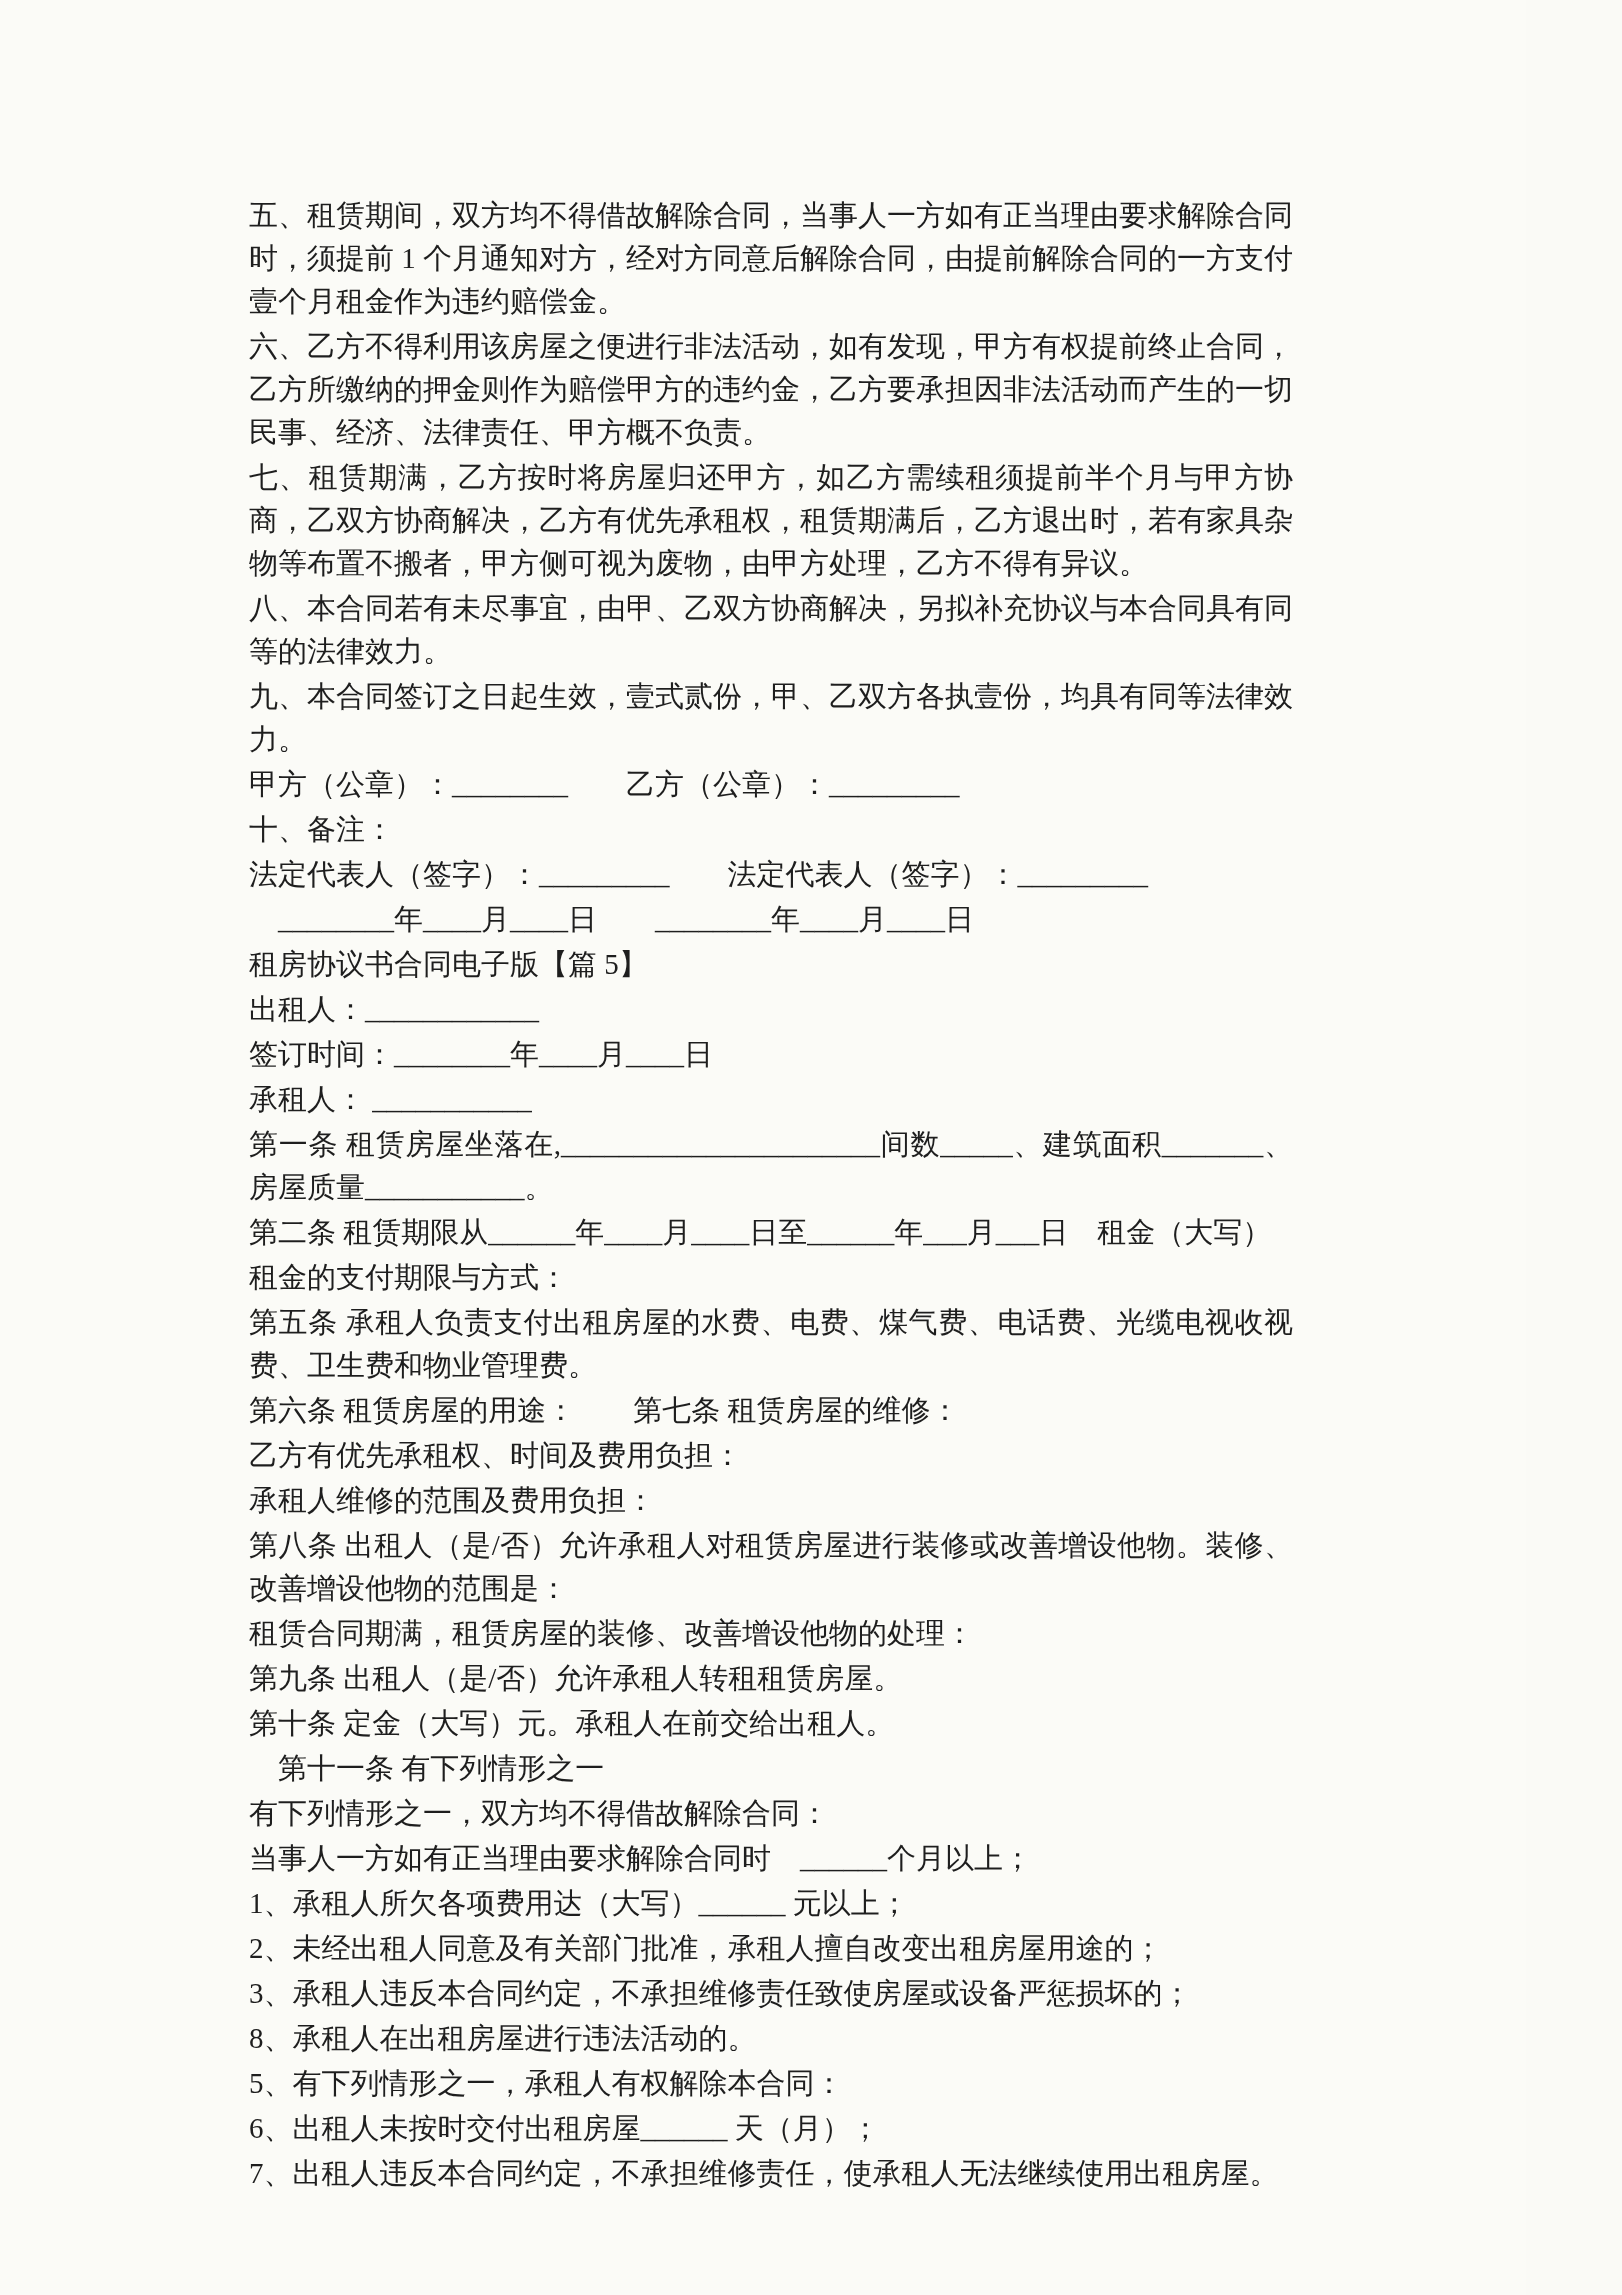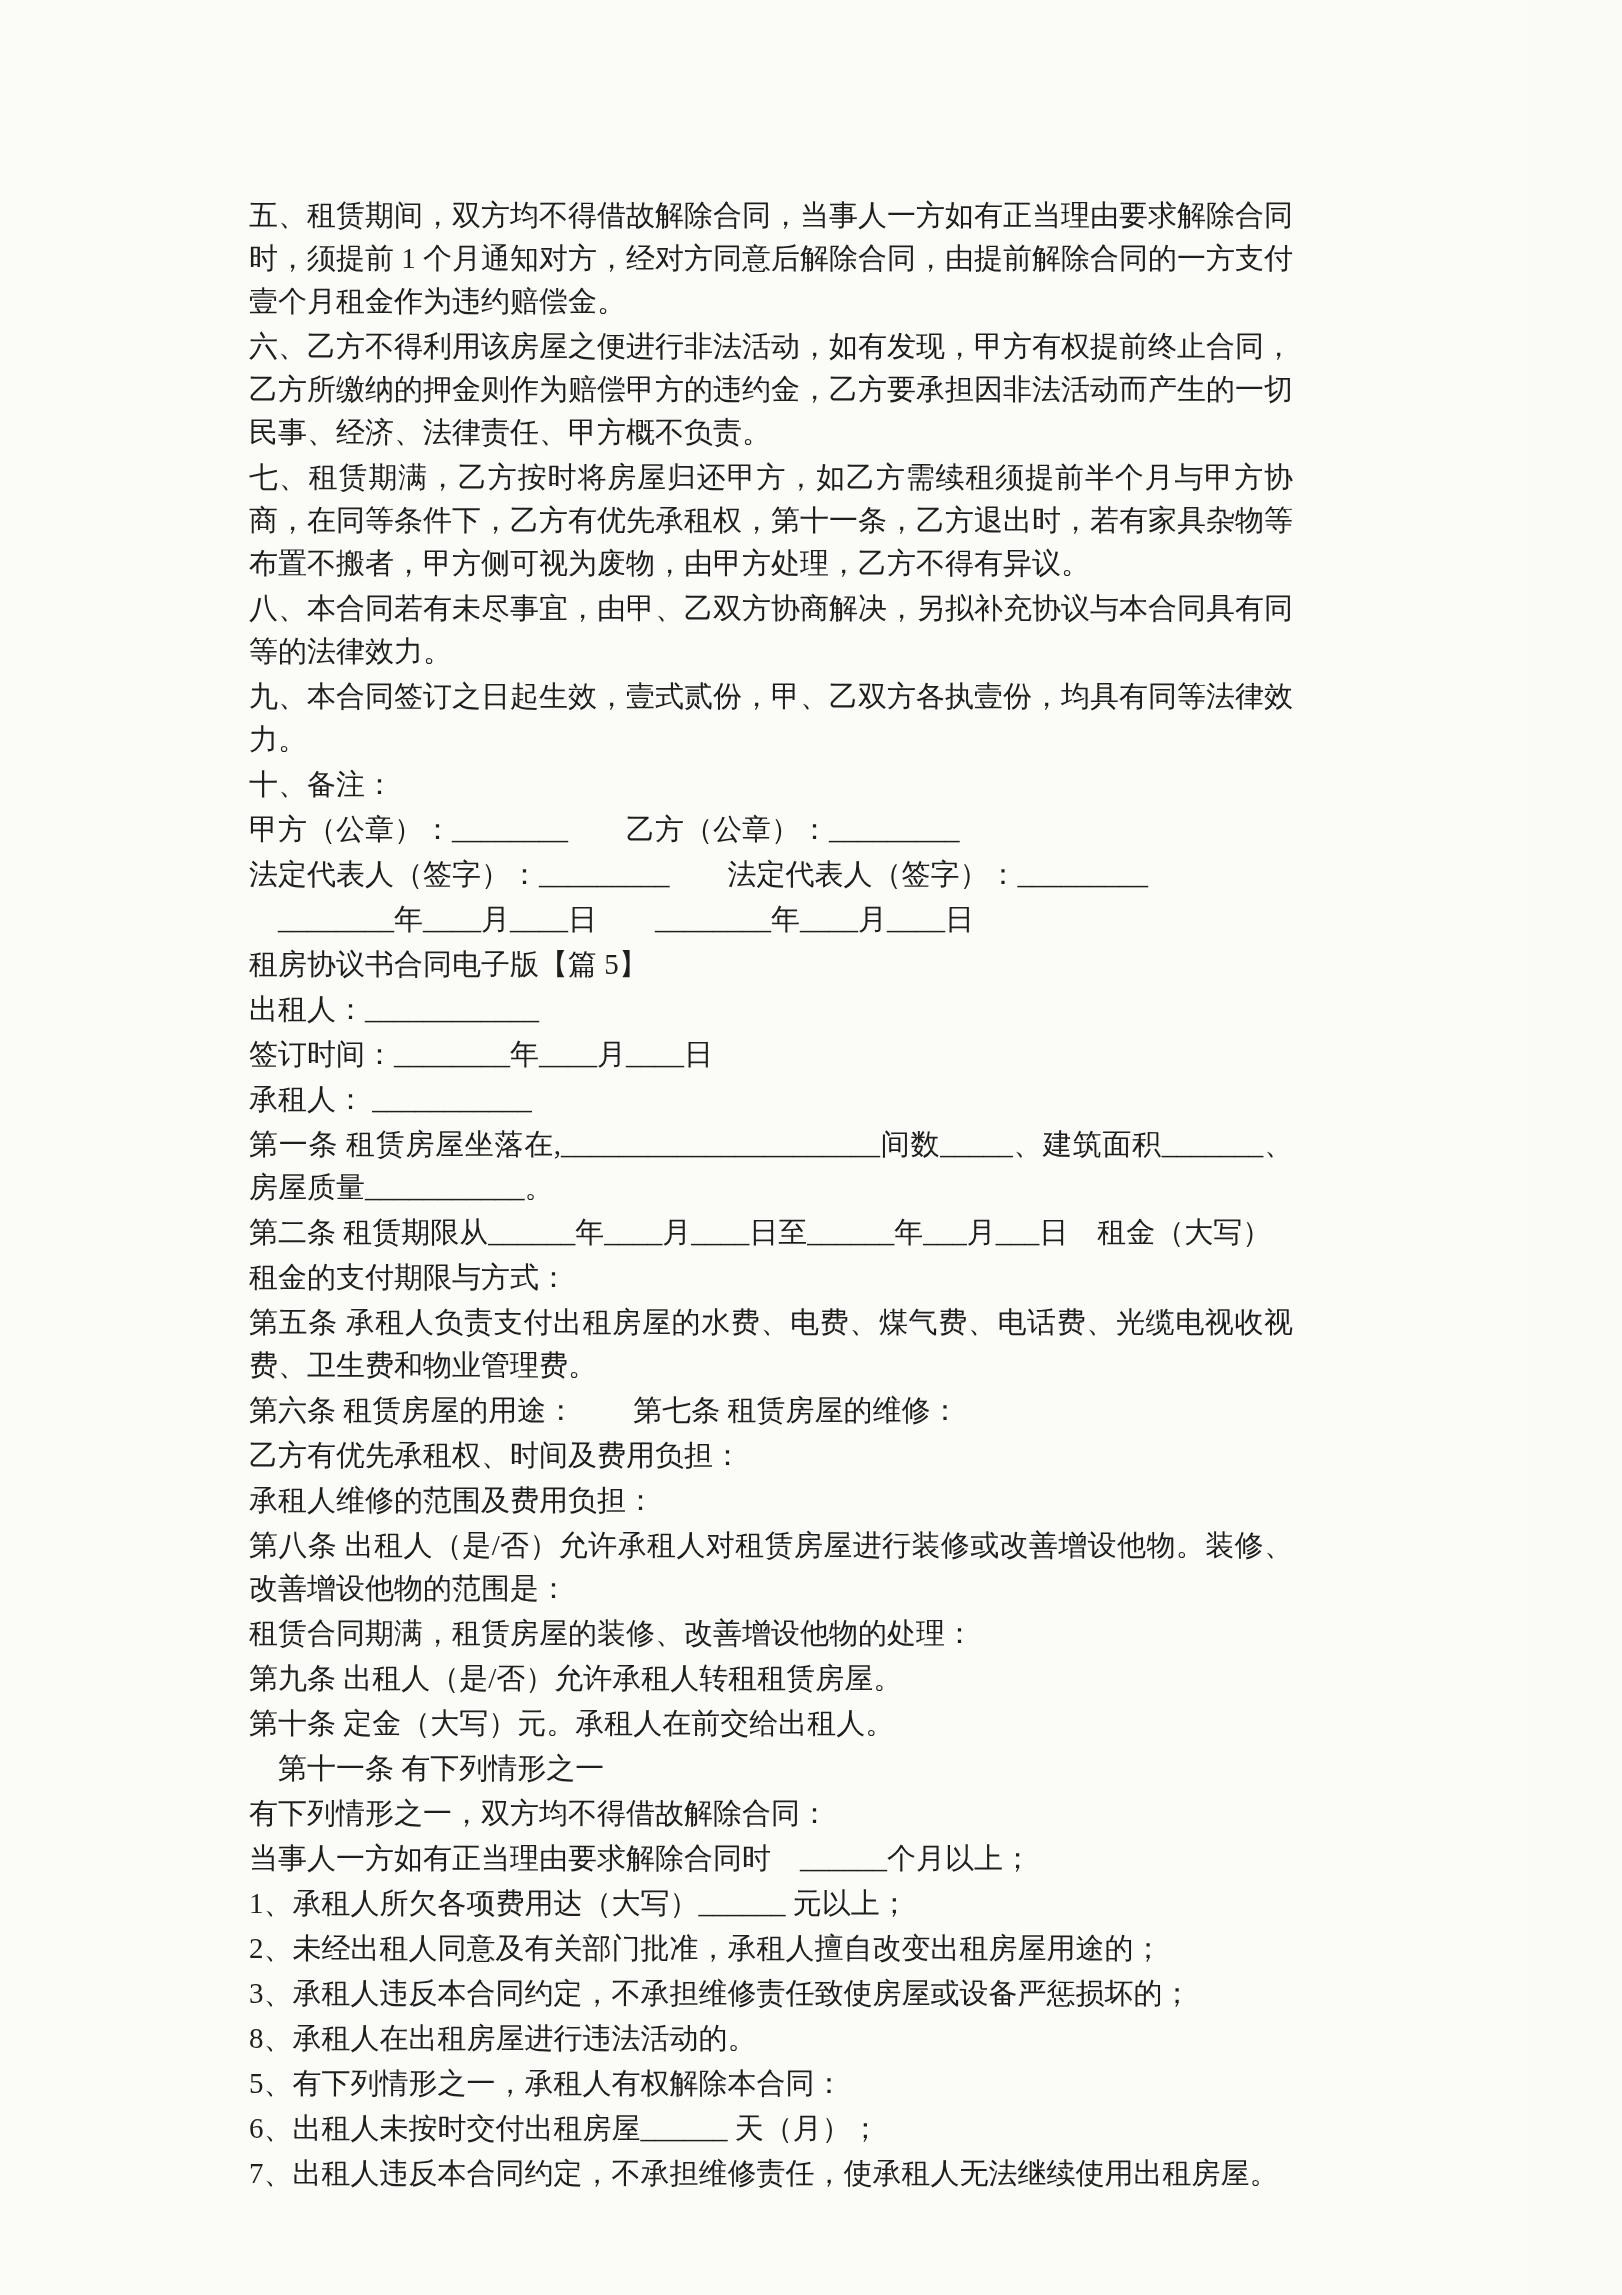--- a/index.html
+++ b/index.html
@@ -25,25 +25,25 @@
     margin: 0 0 2px 0;
     word-break: break-all;
   }
 </style>
 </head>
 <body>
 
 <div class="page">
   <p class="para">五、租赁期间，双方均不得借故解除合同，当事人一方如有正当理由要求解除合同时，须提前 1 个月通知对方，经对方同意后解除合同，由提前解除合同的一方支付壹个月租金作为违约赔偿金。</p>
   <p class="para">六、乙方不得利用该房屋之便进行非法活动，如有发现，甲方有权提前终止合同，乙方所缴纳的押金则作为赔偿甲方的违约金，乙方要承担因非法活动而产生的一切民事、经济、法律责任、甲方概不负责。</p>
-  <p class="para">七、租赁期满，乙方按时将房屋归还甲方，如乙方需续租须提前半个月与甲方协商，在同等条件下，乙方有优先承租权，第十一条，乙方退出时，若有家具杂物等布置不搬者，甲方侧可视为废物，由甲方处理，乙方不得有异议。</p>
+  <p class="para">七、租赁期满，乙方按时将房屋归还甲方，如乙方需续租须提前半个月与甲方协商，乙双方协商解决，乙方有优先承租权，租赁期满后，乙方退出时，若有家具杂物等布置不搬者，甲方侧可视为废物，由甲方处理，乙方不得有异议。</p>
   <p class="para">八、本合同若有未尽事宜，由甲、乙双方协商解决，另拟补充协议与本合同具有同等的法律效力。</p>
   <p class="para">九、本合同签订之日起生效，壹式贰份，甲、乙双方各执壹份，均具有同等法律效力。</p>
+  <p class="para">甲方（公章）：________　　乙方（公章）：_________</p>
   <p class="para">十、备注：</p>
-  <p class="para">甲方（公章）：________　　乙方（公章）：_________</p>
   <p class="para">法定代表人（签字）：_________　　法定代表人（签字）：_________</p>
   <p class="para">　________年____月____日　　________年____月____日</p>
   <p class="para">租房协议书合同电子版【篇 5】</p>
   <p class="para">出租人：____________</p>
   <p class="para">签订时间：________年____月____日</p>
   <p class="para">承租人： ___________</p>
   <p class="para">第一条 租赁房屋坐落在,______________________间数_____、建筑面积_______、房屋质量___________。</p>
   <p class="para">第二条 租赁期限从______年____月____日至______年___月___日　租金（大写）</p>
   <p class="para">租金的支付期限与方式：</p>
   <p class="para">第五条 承租人负责支付出租房屋的水费、电费、煤气费、电话费、光缆电视收视费、卫生费和物业管理费。</p>

